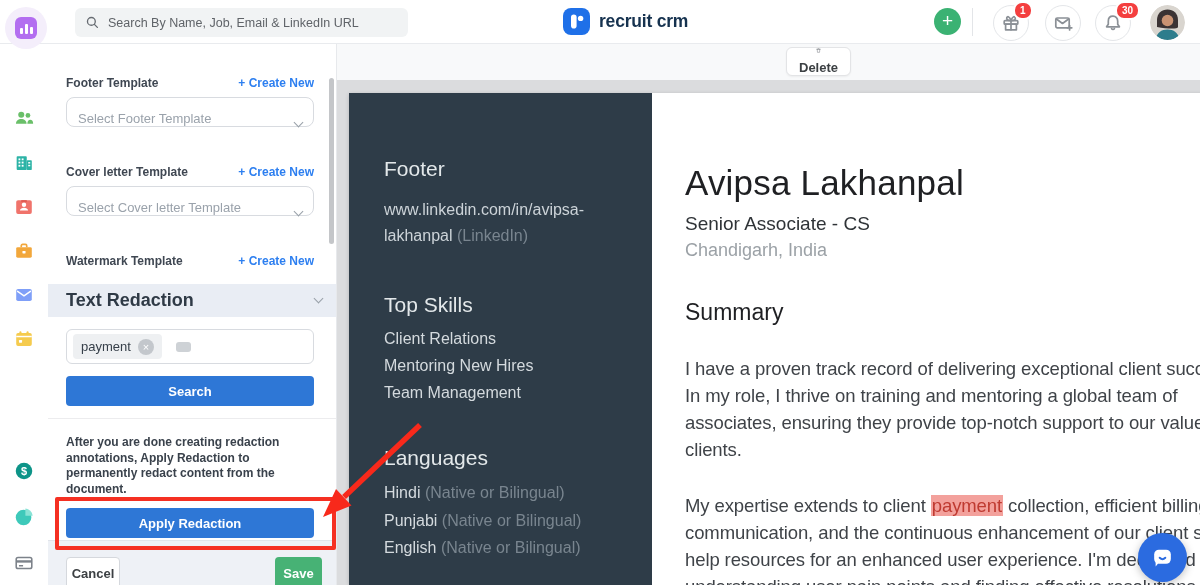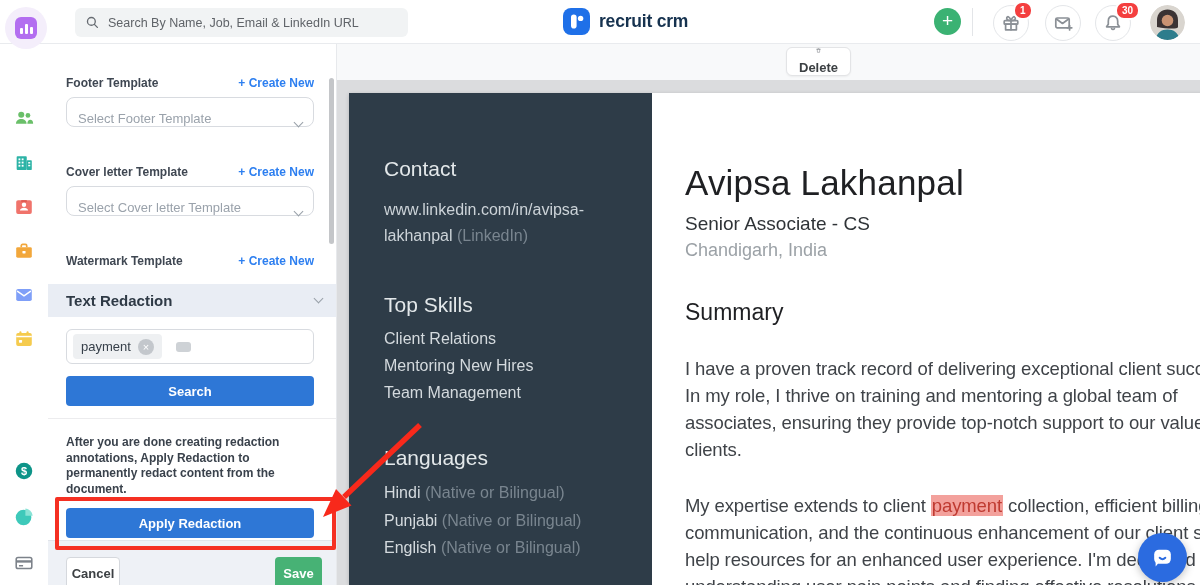--- a/index.html
+++ b/index.html
@@ -28,21 +28,21 @@
   
   .panel { position:absolute; left:48px; top:44px; width:289px; bottom:0; background:#fff; border-right:1px solid #e7e9ec; z-index:9; padding:8px 22px 0 18px; }
   .lblrow { display:flex; justify-content:space-between; align-items:baseline; margin-top:14px; }
   .lblrow:first-child { margin-top:0; }
   .flabel { font-size:12px; font-weight:bold; color:#3f4752; }
   .createnew { font-size:12px; font-weight:bold; color:#2d7ff0; cursor:pointer;margin-top:24px; }
   .select { margin-top:7px; height:30px; border:1px solid #d8dbe0; border-radius:8px; display:flex; align-items:flex-end; justify-content:space-between; padding:0 11px; cursor:pointer; background:#fff; }
   .select .ph { font-size:13px; color:#9aa2ab; }
   .chev { width:7px; height:7px; border-right:1.8px solid #98a0a8; border-bottom:1.8px solid #98a0a8; transform:rotate(45deg); margin-top:-4px; }
   .band { margin:16px -22px 0 -18px; height:33px; background:#e9edf4; display:flex; align-items:center; justify-content:space-between; padding:0 14px 0 18px; cursor:pointer; }
-  .band .t { font-size:15px; font-weight:bold; color:#2f3a46; }
+  .band .t { font-size:18px; font-weight:bold; color:#2f3a46; }
   .note { margin-top:16px; font-size:12px; font-weight:bold; color:#3a424c; line-height:15.5px; }
   .taginput { margin-top:12px; height:35px; border:1px solid #d8dbe0; border-radius:6px; display:flex; align-items:center; padding:0 6px; gap:14px; background:#fff; }
   .tag { background:#eef0f2; border-radius:4px; height:25px; display:flex; align-items:center; gap:7px; padding:0 8px; }
   .tag .tx { font-size:13px; color:#37404a; }
   .tag .x { width:16px; height:16px; border-radius:50%; background:#c3c7cc; color:#fff; font-size:11px; line-height:16px; text-align:center; cursor:pointer; }
   .cursor-ic { width:15px; height:10px; background:#ced2d6; border-radius:3px; }
   .btn-blue { margin-top:12px; height:30px; background:#2e77d6; border-radius:4px; color:#fff; font-size:13px; font-weight:bold; display:flex; align-items:center; justify-content:center; cursor:pointer; }
   .pdivider { margin:12px -22px 0 -18px; height:1px; background:#ececee; }
   .applywrap { position:relative; margin-top:11px; }
   .applywrap::before { content:""; position:absolute; left:-11px; right:-22px; top:-11px; bottom:-12px; border:4px solid #f53022; border-radius:2px; pointer-events:none; z-index:30; }
@@ -312,21 +312,21 @@
       <path d="M5 3.5V2.2h4v1.3"></path>
       <path d="M3.2 3.8l.7 9.2h6.2l.7-9.2"></path>
     </g>
   </svg>
   <span>Delete</span>
 </div>
 
 <div class="page">
 
   <div class="cv-side">
-    <div class="h">Contact</div>
+    <div class="h">Footer</div>
     <div class="txt cv-li"><span>www.linkedin.com/in/avipsa-lakhanpal</span><span class="dim"> (LinkedIn)</span></div>
 
     <div class="h cv-skills-h">Top Skills</div>
     <div class="cv-skills">
       <div class="cv-skill">Client Relations</div>
       <div class="cv-skill">Mentoring New Hires</div>
       <div class="cv-skill">Team Management</div>
     </div>
 
     <div class="h cv-lang-h">Languages</div>

